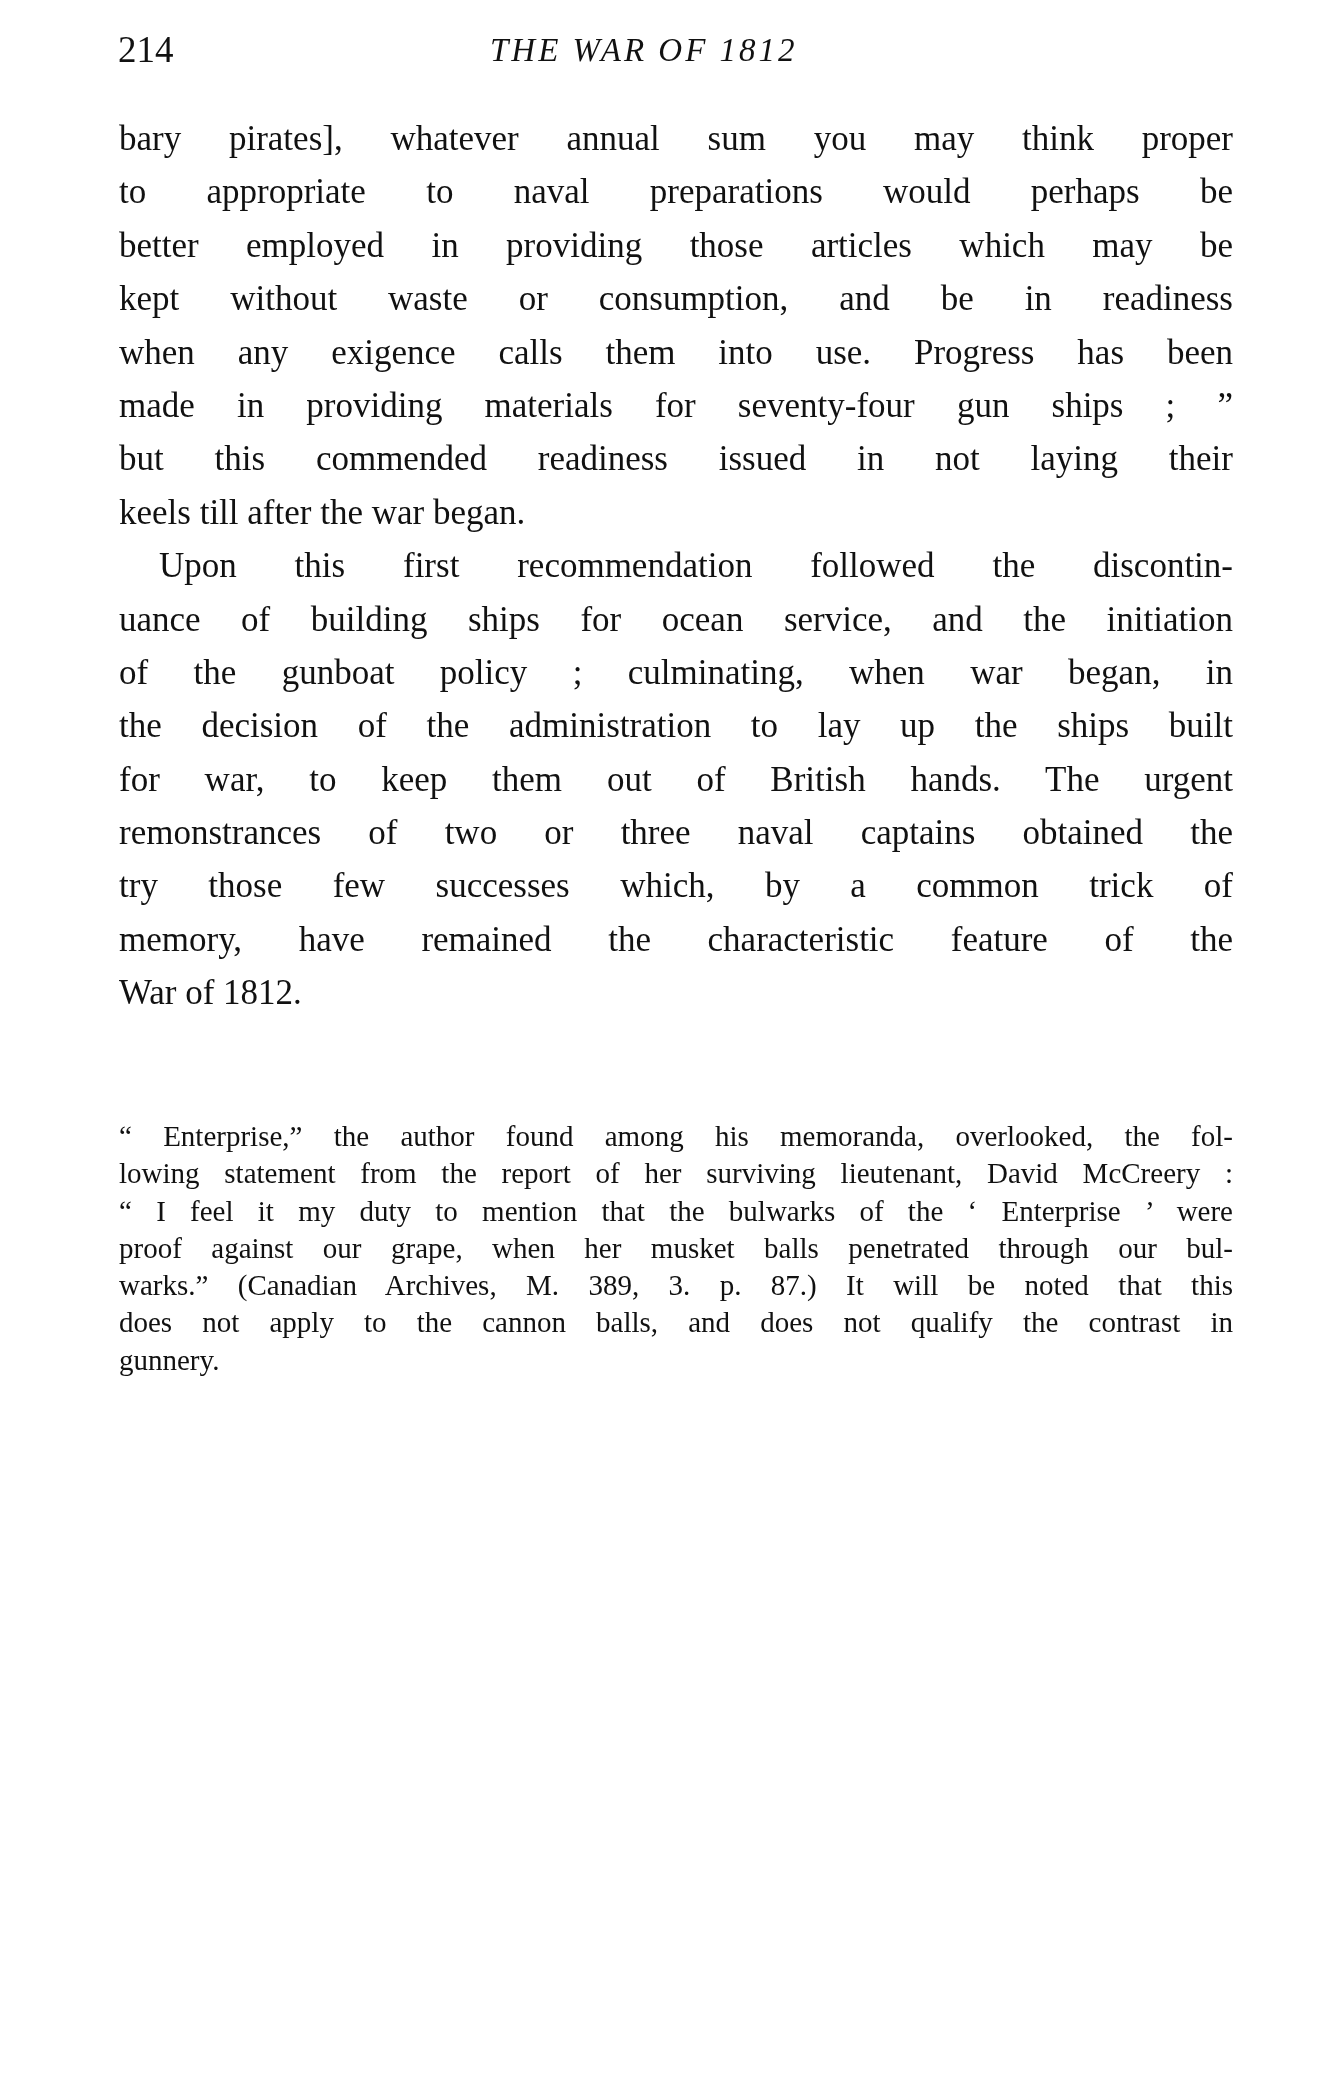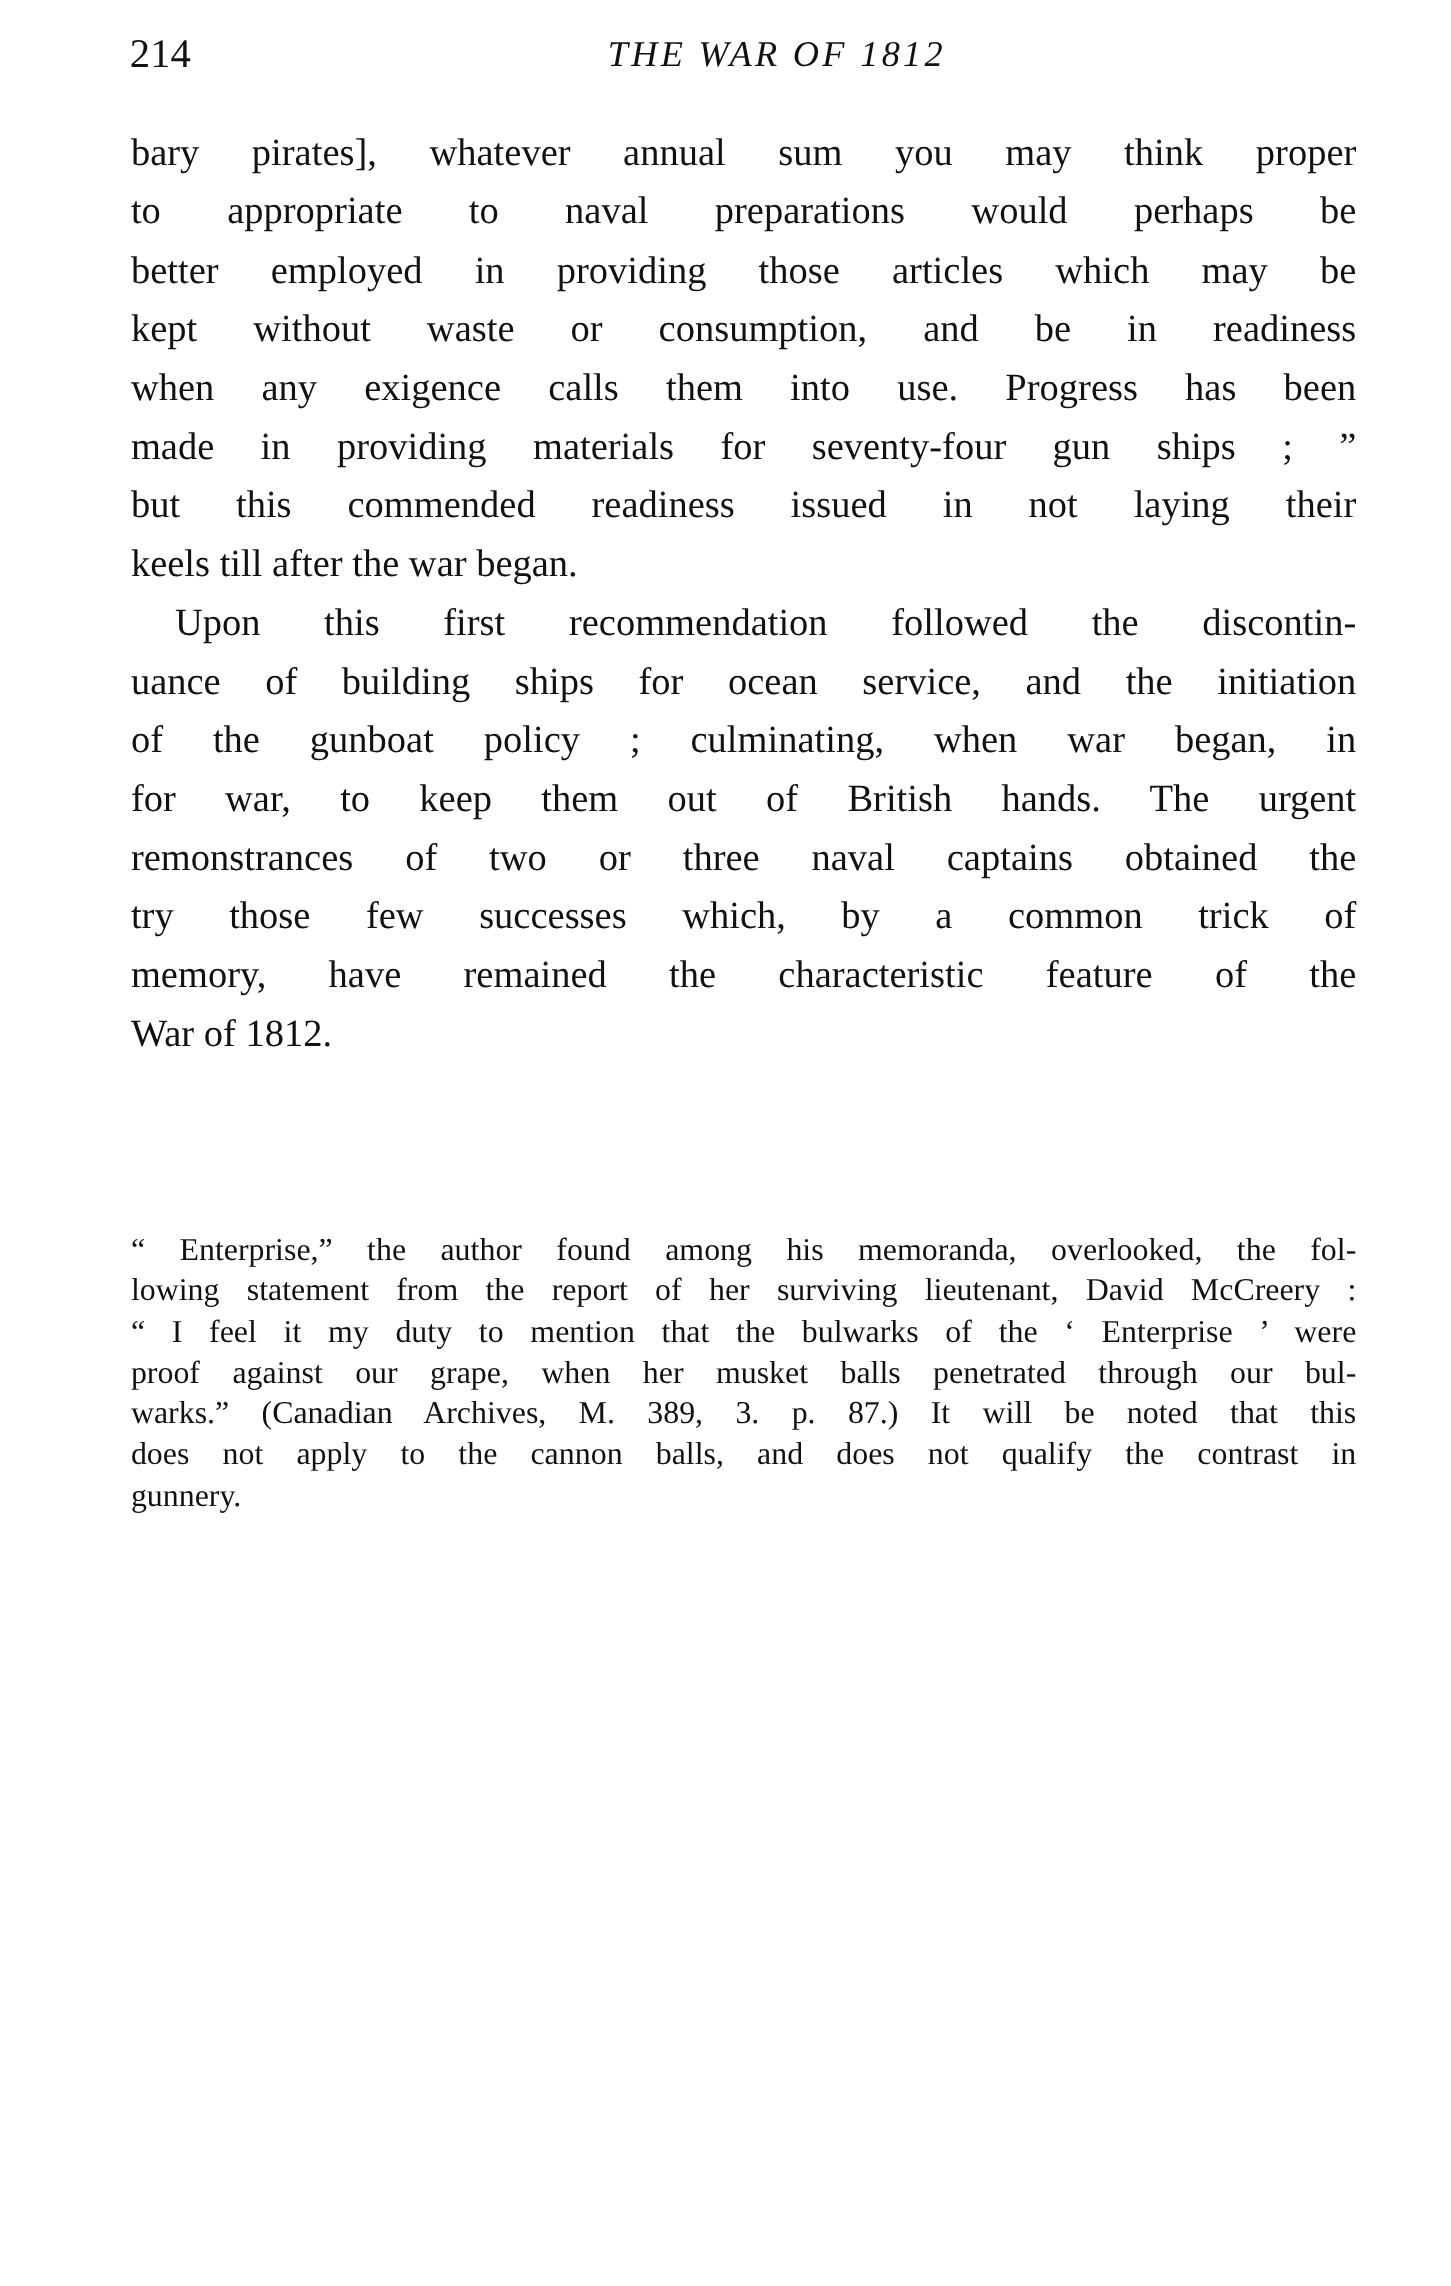--- a/index.html
+++ b/index.html
@@ -35,21 +35,21 @@
       font-family: "Liberation Serif", serif;
       font-size: 37px;
       line-height: 44px;
       text-align: center;
     }
     .running-title {
       position: absolute;
       left: 372px;
       top: 0;
       width: 370px;
-      text-align: right;
+      text-align: left;
       font-family: "Liberation Serif", serif;
       font-style: italic;
       font-size: 33px;
       line-height: 44px;
       letter-spacing: 3px;
     }
     .body-text {
       position: absolute;
       left: 119px;
       width: 1114px;
@@ -105,20 +105,21 @@
       <span class="line">kept without waste or consumption, and be in readiness</span>
       <span class="line">when any exigence calls them into use.  Progress has been</span>
       <span class="line">made in providing materials for seventy-four gun ships ; ”</span>
       <span class="line">but this commended readiness issued in not laying their</span>
       <span class="line last">keels till after the war began.</span>
     </p>
     <p class="para">
       <span class="line indent">Upon this first recommendation followed the discontin-</span>
       <span class="line">uance of building ships for ocean service, and the initiation</span>
       <span class="line">of the gunboat policy ; culminating, when war began, in</span>
+      <span class="line">the decision of the administration to lay up the ships built</span>
       <span class="line">for war, to keep them out of British hands.  The urgent</span>
       <span class="line">remonstrances of two or three naval captains obtained the</span>
       <span class="line">try those few successes which, by a common trick of</span>
       <span class="line">memory, have remained the characteristic feature of the</span>
       <span class="line last">War of 1812.</span>
     </p>
   </div>
 
   <div class="footnote">
     <span class="line">“ Enterprise,” the author found among his memoranda, overlooked, the fol-</span>

